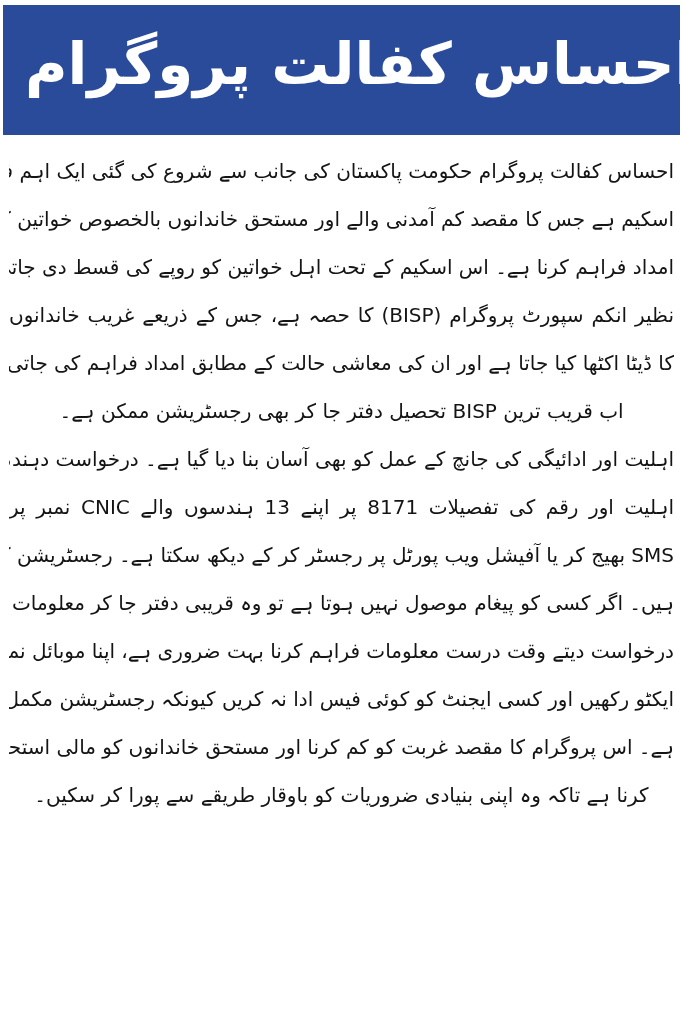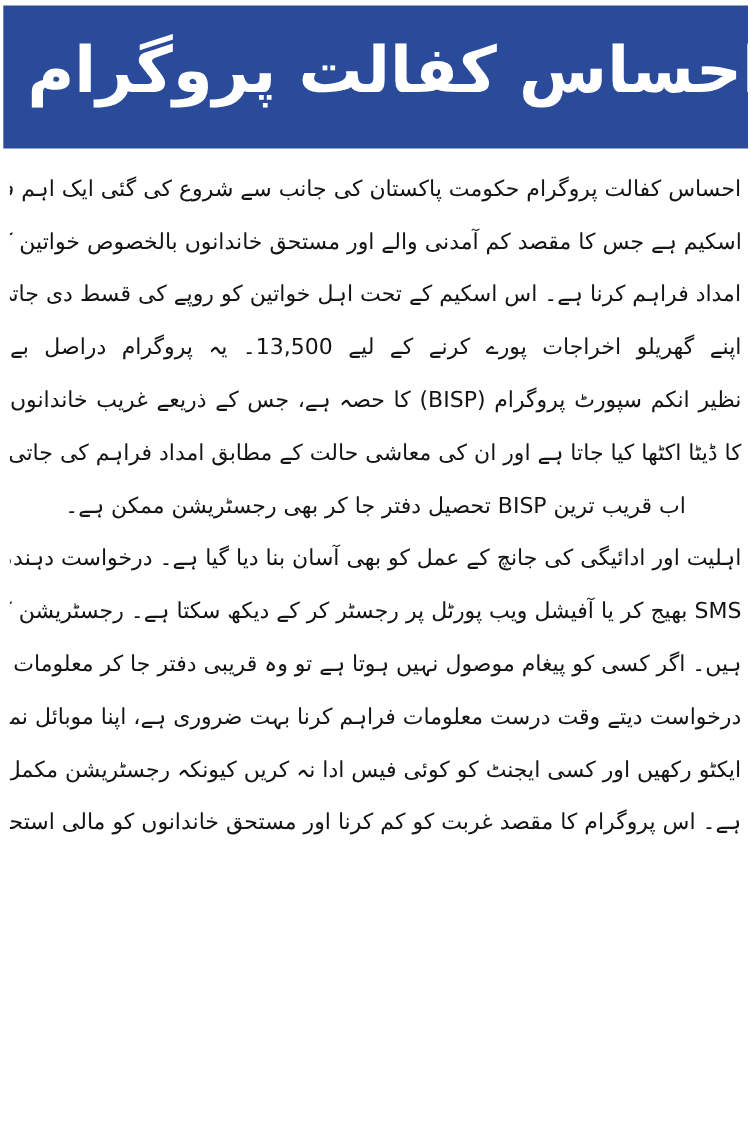--- a/index.html
+++ b/index.html
@@ -73,25 +73,26 @@
 <div class="page">
 
   <header class="banner">
     <h1 class="banner-title">احساس کفالت پروگرام</h1>
   </header>
 
   <main class="article">
     <div class="line">احساس کفالت پروگرام حکومت پاکستان کی جانب سے شروع کی گئی ایک اہم فلاحی</div>
     <div class="line">اسکیم ہے جس کا مقصد کم آمدنی والے اور مستحق خاندانوں بالخصوص خواتین کو مالی</div>
     <div class="line">امداد فراہم کرنا ہے۔ اس اسکیم کے تحت اہل خواتین کو روپے کی قسط دی جاتی ہے۔</div>
-    <div class="line">اپنے گھریلو اخراجات پورے کرنے کے لیے 13,500۔ یہ پروگرام دراصل بے</div>
     <div class="line">نظیر انکم سپورٹ پروگرام (BISP) کا حصہ ہے، جس کے ذریعے غریب خاندانوں</div>
     <div class="line">کا ڈیٹا اکٹھا کیا جاتا ہے اور ان کی معاشی حالت کے مطابق امداد فراہم کی جاتی ہے۔</div>
     <div class="line center">اب قریب ترین BISP تحصیل دفتر جا کر بھی رجسٹریشن ممکن ہے۔</div>
     <div class="line">اہلیت اور ادائیگی کی جانچ کے عمل کو بھی آسان بنا دیا گیا ہے۔ درخواست دہندہ اپنی</div>
+    <div class="line">اہلیت اور رقم کی تفصیلات 8171 پر اپنے 13 ہندسوں والے CNIC نمبر پر</div>
     <div class="line">SMS بھیج کر یا آفیشل ویب پورٹل پر رجسٹر کر کے دیکھ سکتا ہے۔ رجسٹریشن کے</div>
     <div class="line">ہیں۔ اگر کسی کو پیغام موصول نہیں ہوتا ہے تو وہ قریبی دفتر جا کر معلومات حاصل کر</div>
     <div class="line">درخواست دیتے وقت درست معلومات فراہم کرنا بہت ضروری ہے، اپنا موبائل نمبر</div>
     <div class="line">ایکٹو رکھیں اور کسی ایجنٹ کو کوئی فیس ادا نہ کریں کیونکہ رجسٹریشن مکمل طور پر مفت</div>
     <div class="line">ہے۔ اس پروگرام کا مقصد غربت کو کم کرنا اور مستحق خاندانوں کو مالی استحکام فراہم</div>
+    <div class="line center">کرنا ہے تاکہ وہ اپنی بنیادی ضروریات کو باوقار طریقے سے پورا کر سکیں۔</div>
   </main>
 
 </div>
 
 </body></html>

